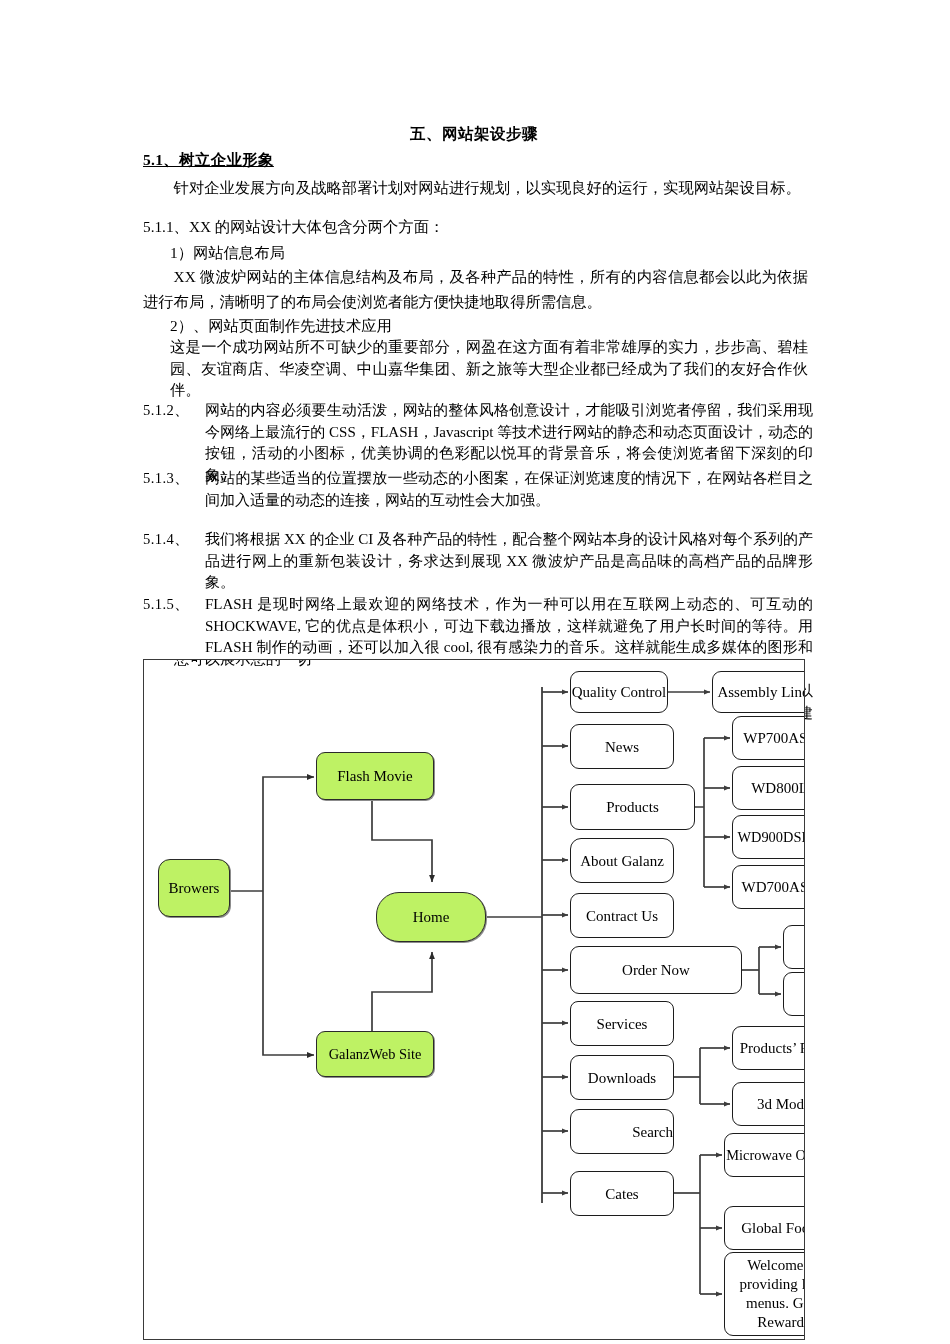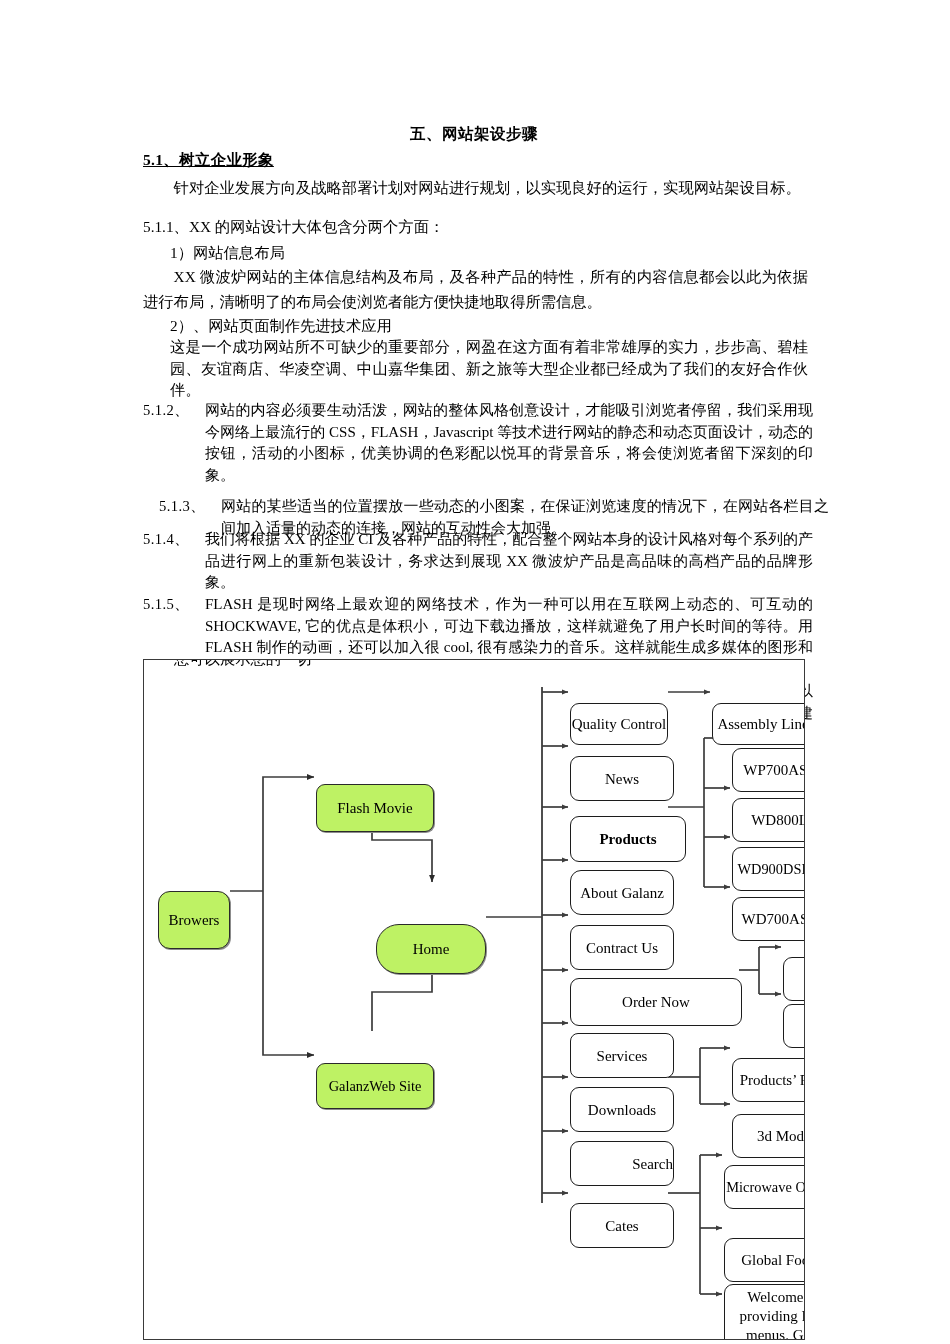--- a/index.html
+++ b/index.html
@@ -112,21 +112,20 @@
     background: #ffffff;
     display: flex;
     align-items: center;
     justify-content: center;
     text-align: center;
     font-family: "Liberation Serif", "DejaVu Serif", serif;
     font-size: 15px;
     line-height: 18px;
     color: #000;
     white-space: nowrap;
-    margin-top: 32px;
   }
   .node.shaded {
     background: #bef264;
     border-color: #2a2a2a;
     box-shadow: 1px 1px 0 #8c8c8c;
   }
   .node.multiline { white-space: normal; line-height: 19px; }
   .node.tight { font-size: 14.4px; }
 
   .overflow-text {
@@ -161,21 +160,21 @@
 
   <div class="line" style="top:315px; left:170px;">2）、网站页面制作先进技术应用</div>
 
   <div class="para" style="top:336px; left:170px; width:638px; line-height:21.5px;">这是一个成功网站所不可缺少的重要部分，网盈在这方面有着非常雄厚的实力，步步高、碧桂园、友谊商店、华凌空调、中山嘉华集团、新之旅等大型企业都已经成为了我们的友好合作伙伴。</div>
 
   <div class="numrow" style="top:400px;">
     <span class="num">5.1.2、</span>
     <span class="txt">网站的内容必须要生动活泼，网站的整体风格创意设计，才能吸引浏览者停留，我们采用现今网络上最流行的 CSS，FLASH，Javascript 等技术进行网站的静态和动态页面设计，动态的按钮，活动的小图标，优美协调的色彩配以悦耳的背景音乐，将会使浏览者留下深刻的印象。</span>
   </div>
 
-  <div class="numrow" style="top:496px;margin-left:16px;">
+  <div class="numrow" style="top:468px;">
     <span class="num">5.1.3、</span>
     <span class="txt">网站的某些适当的位置摆放一些动态的小图案，在保证浏览速度的情况下，在网站各栏目之间加入适量的动态的连接，网站的互动性会大加强。</span>
   </div>
 
   <div class="numrow" style="top:529px;">
     <span class="num">5.1.4、</span>
     <span class="txt">我们将根据 XX 的企业 CI 及各种产品的特性，配合整个网站本身的设计风格对每个系列的产品进行网上的重新包装设计，务求达到展现 XX 微波炉产品是高品味的高档产品的品牌形象。</span>
   </div>
 
   <div class="numrow" style="top:594px;">
@@ -271,21 +270,21 @@
     </div>
 
     <div class="node" style="left:426px; top:11px; width:98px; height:42px;">
       <span>Quality Control</span>
     </div>
 
     <div class="node" style="left:426px; top:64px; width:104px; height:45px;">
       <span>News</span>
     </div>
 
-    <div class="node" style="left:426px; top:124px; width:116px; height:46px;font-weight:bold;">
+    <div class="node" style="left:426px; top:124px; width:125px; height:46px;">
       <span>Products</span>
     </div>
 
     <div class="node" style="left:426px; top:178px; width:104px; height:45px;border-radius:11px;">
       <span>About Galanz</span>
     </div>
 
     <div class="node" style="left:426px; top:233px; width:104px; height:45px;">
       <span>Contract Us</span>
     </div>

